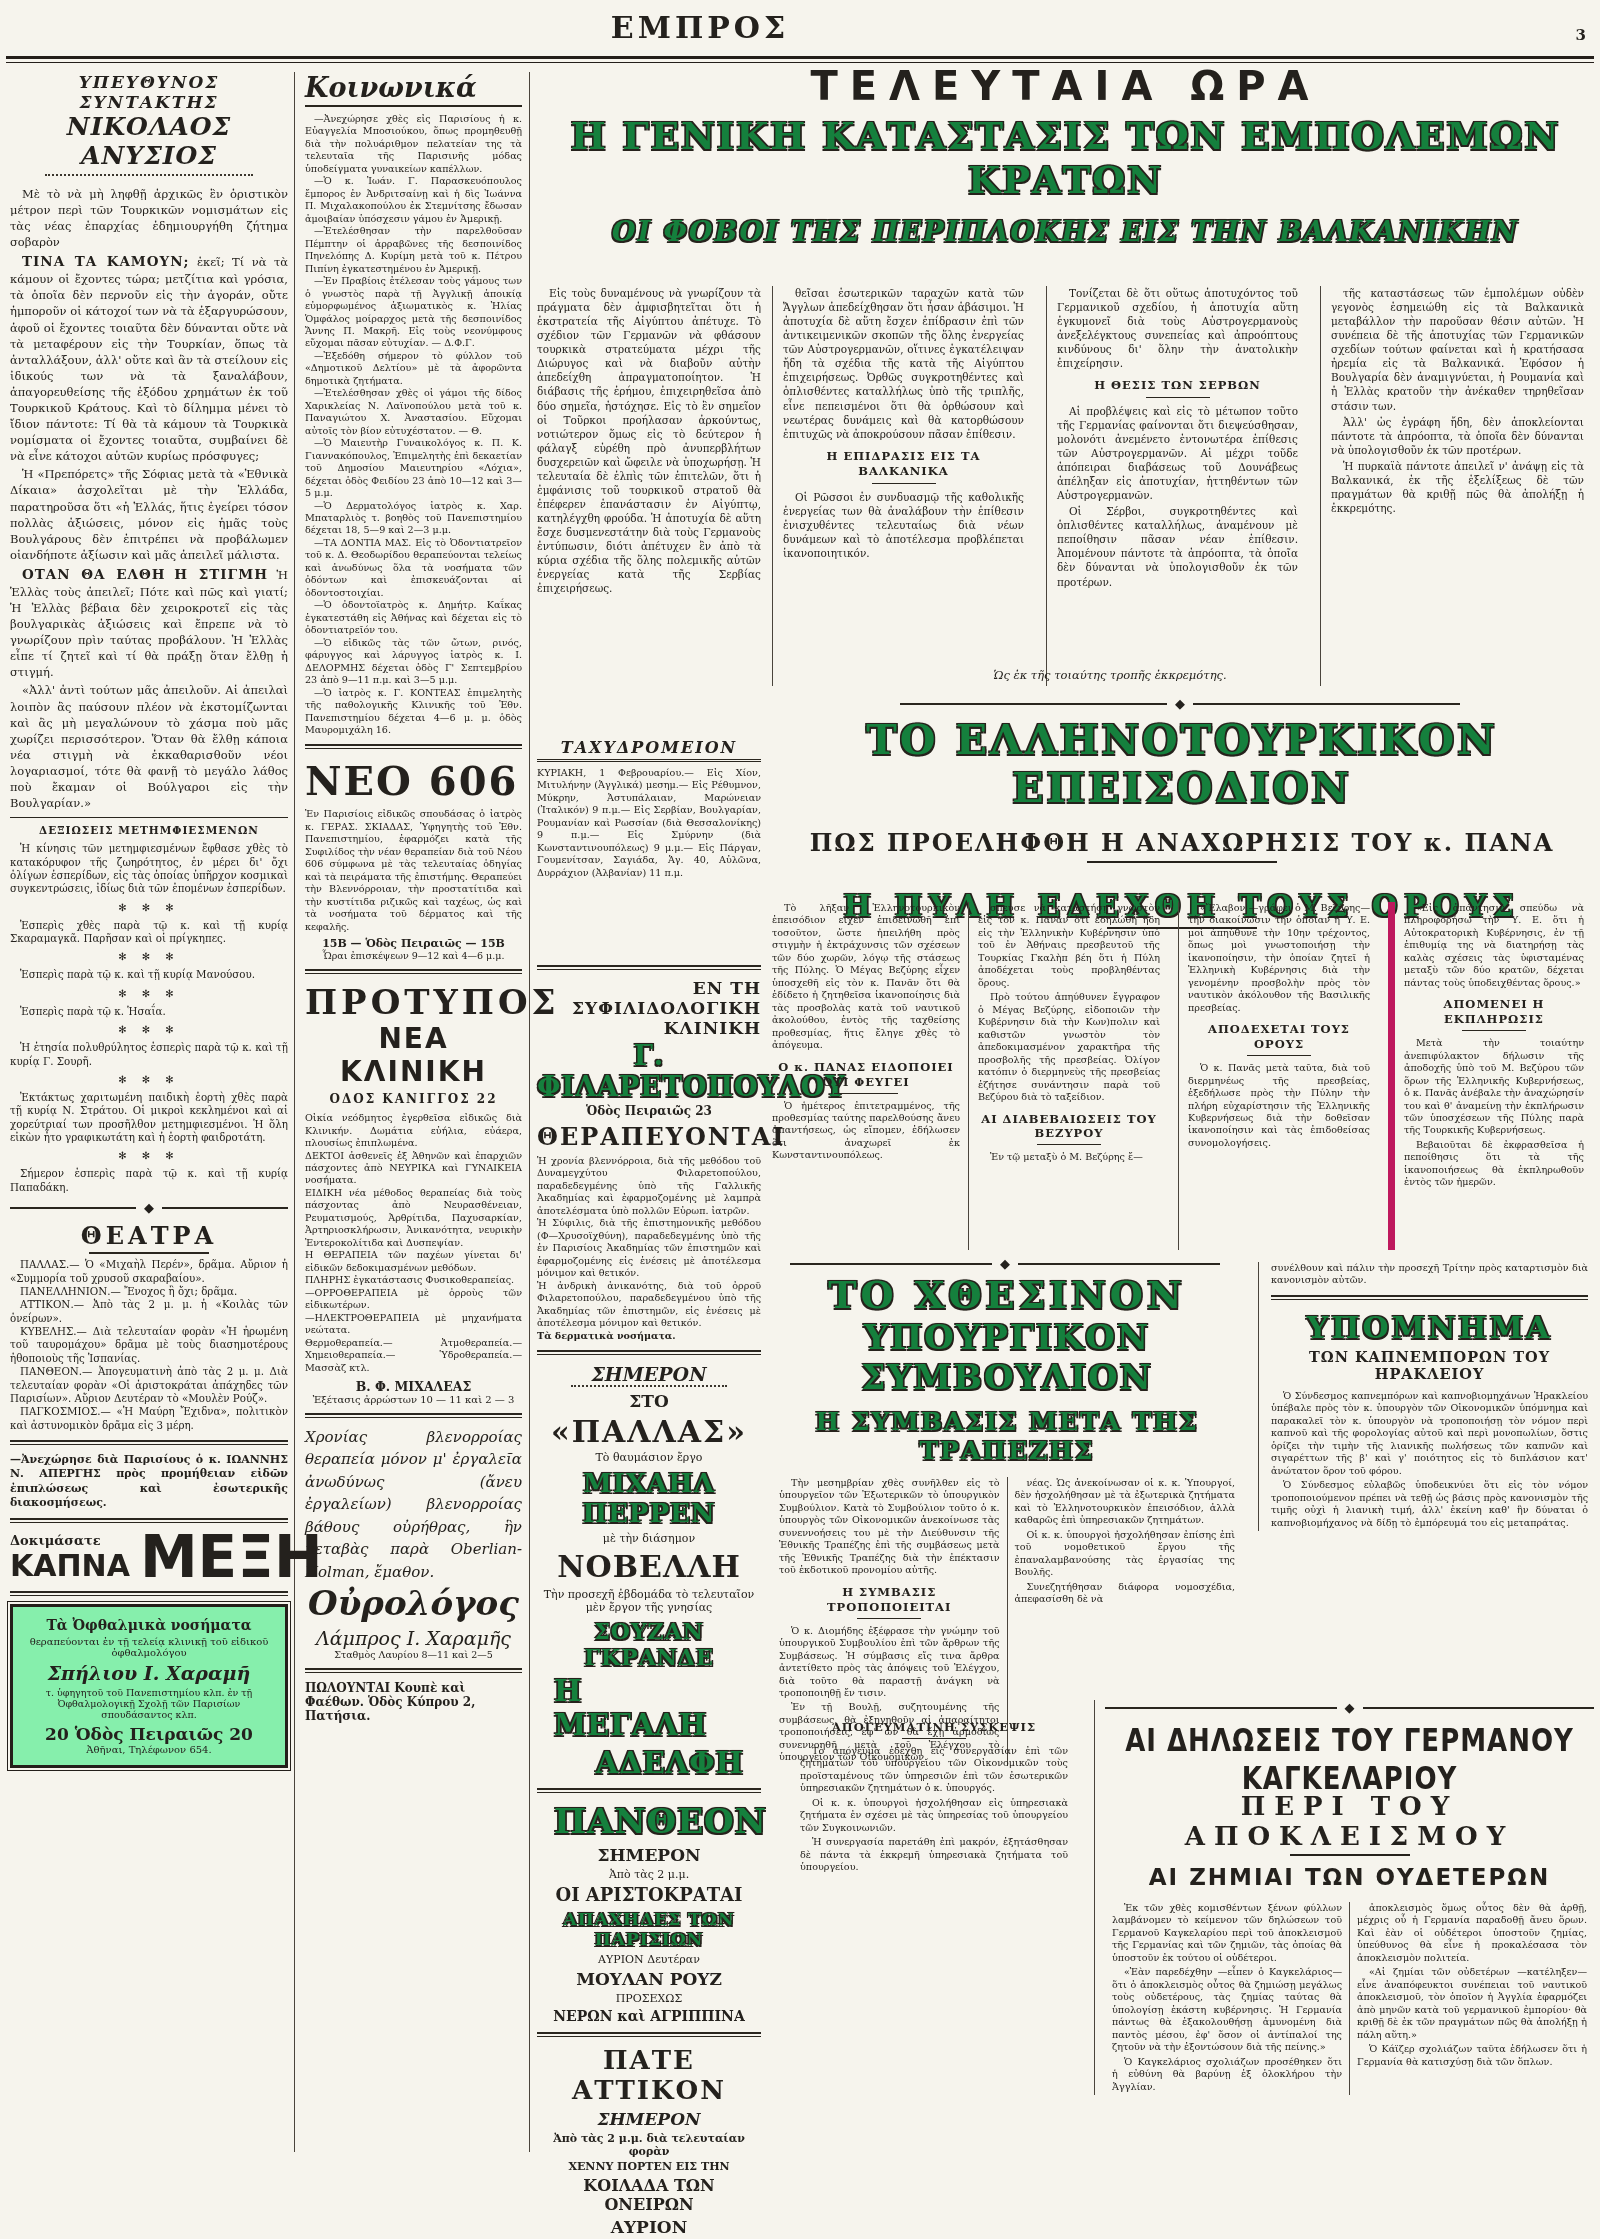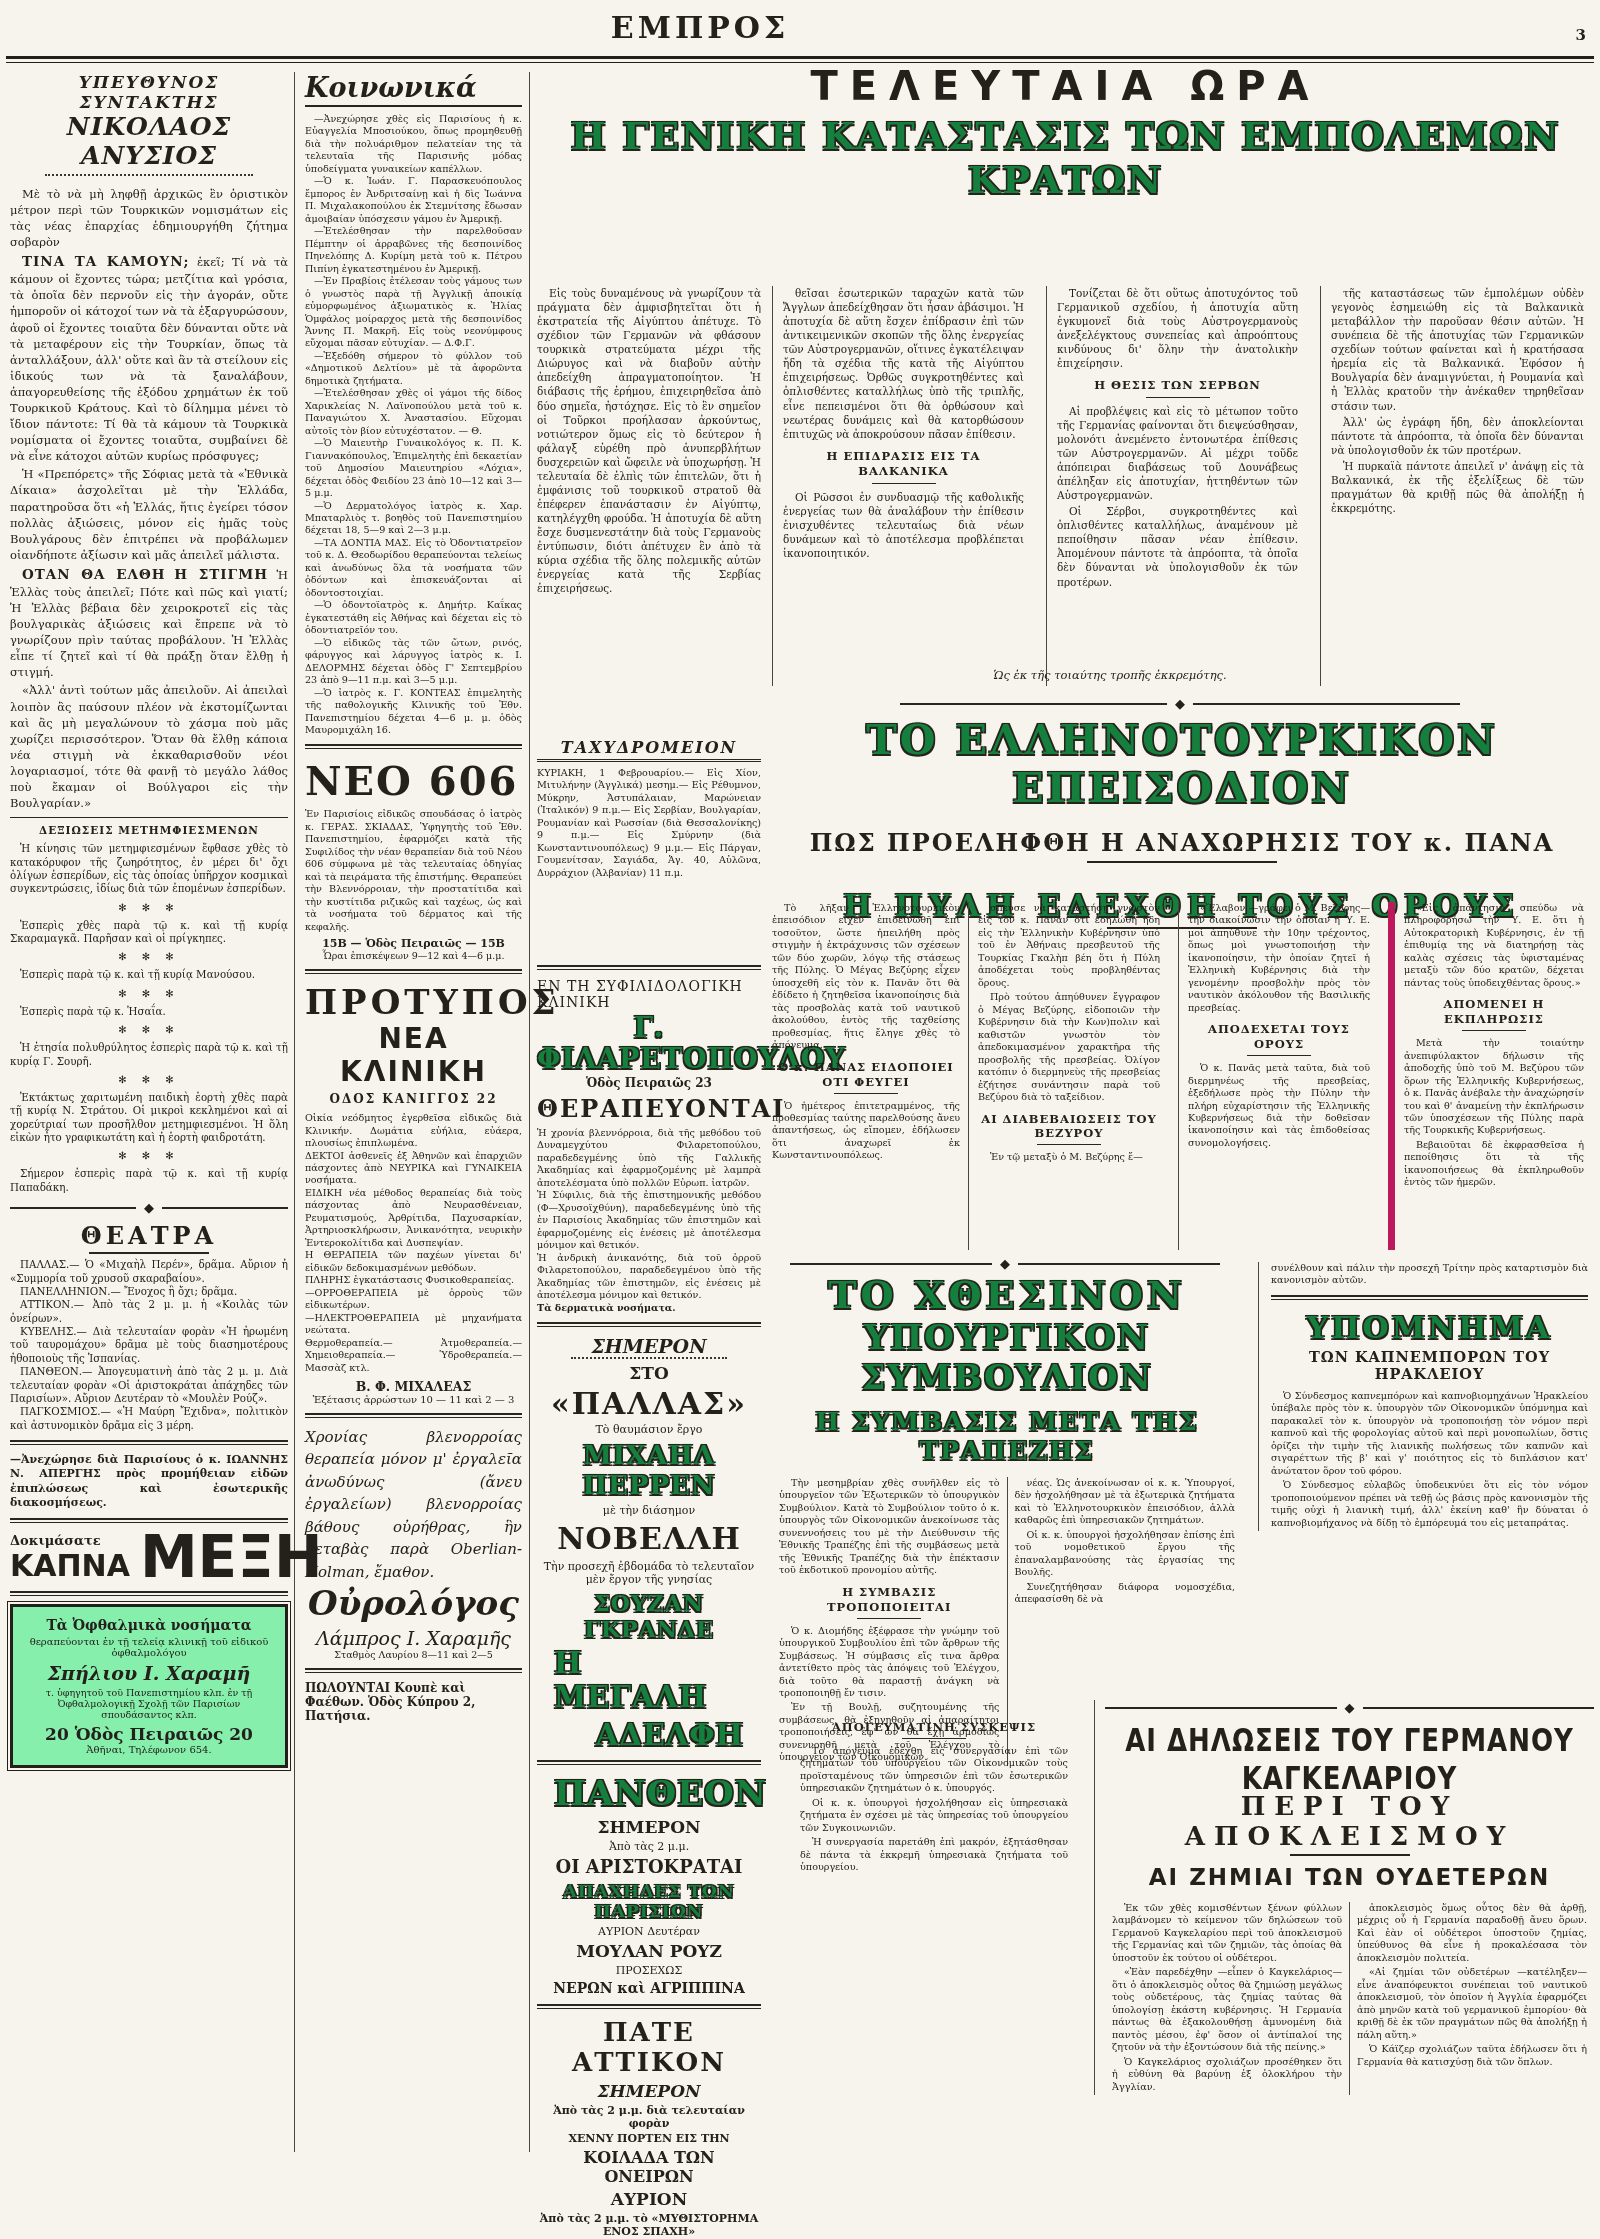--- a/index.html
+++ b/index.html
@@ -59,21 +59,21 @@
   .kapna-row{display:flex;align-items:flex-end;gap:10px;}
   .kapna-brand1{font-family:"DejaVu Sans",sans-serif;font-weight:bold;font-size:30px;}
   .kapna-brand2{font-family:"DejaVu Sans",sans-serif;font-weight:bold;font-size:58px;line-height:.9;}
   .our-title{font-size:34px;font-style:italic;font-weight:bold;text-align:center;}
   .our-name{font-size:19px;font-style:italic;text-align:center;margin-top:4px;}
   .cine-name{font-size:30px;font-weight:bold;letter-spacing:2px;text-align:center;}
   .cine-big{font-size:26px;font-weight:bold;letter-spacing:1px;text-align:center;margin:4px 17px;}
   .cine-med{font-size:17px;font-weight:bold;text-align:center;margin:3px 0;}
   .cine-sm{font-size:11px;text-align:center;margin:2px 0;}
   .cine-sim{font-size:19px;font-weight:bold;font-style:italic;text-align:center;border-bottom:2px dotted #3a352d;display:block;width:70%;margin:4px auto;}
-  .syph-k1{font-size:14px;font-weight:normal;text-align:left;letter-spacing:1px;}
+  .syph-k1{font-size:17px;font-weight:bold;text-align:right;letter-spacing:1px;}
   .syph-k2{font-size:27px;font-weight:bold;text-align:center;letter-spacing:1px;margin:2px 0;}
   .syph-k4{font-size:24px;font-weight:bold;text-align:center;letter-spacing:2px;margin:4px 0;}
   .anik-t{font-size:25px;font-weight:bold;letter-spacing:2px;text-align:center;margin:4px 0;}
   .closer{font-style:italic;font-size:11.5px;text-align:center;}
   .chron{font-size:15px;font-style:italic;line-height:1.5;text-align:justify;}
   section{box-sizing:border-box;}
 </style>
 </head>
 <body>
 
@@ -197,20 +197,21 @@
     <div class="our-name">Λάμπρος Ι. Χαραμῆς</div>
     <div style="font-size:9.5px;text-align:center">Σταθμὸς Λαυρίου 8—11 καὶ 2—5</div>
   </div>
   <div class="hr2"></div>
   <div style="font-size:12px;font-weight:bold">ΠΩΛΟΥΝΤΑΙ Κουπὲ καὶ Φαέθων. Ὁδὸς Κύπρου 2, Πατήσια.</div>
 </section>
 
 <section class="abs" style="left:537px;top:66px;width:1057px">
   <div class="kicker">ΤΕΛΕΥΤΑΙΑ ΩΡΑ</div>
   <div class="h-geniki outl">Η ΓΕΝΙΚΗ ΚΑΤΑΣΤΑΣΙΣ ΤΩΝ ΕΜΠΟΛΕΜΩΝ ΚΡΑΤΩΝ</div>
+  <div class="h-deck outl">ΟΙ ΦΟΒΟΙ ΤΗΣ ΠΕΡΙΠΛΟΚΗΣ ΕΙΣ ΤΗΝ ΒΑΛΚΑΝΙΚΗΝ</div>
 </section>
 
 <section class="abs" style="left:537px;top:286px;width:224px">
   <div class="bodytxt" style="min-height:452px">
     <div class="p">Εἰς τοὺς δυναμένους νὰ γνωρίζουν τὰ πράγματα δὲν ἀμφισβητεῖται ὅτι ἡ ἐκστρατεία τῆς Αἰγύπτου ἀπέτυχε. Τὸ σχέδιον τῶν Γερμανῶν νὰ φθάσουν τουρκικὰ στρατεύματα μέχρι τῆς Διώρυγος καὶ νὰ διαβοῦν αὐτὴν ἀπεδείχθη ἀπραγματοποίητον. Ἡ διάβασις τῆς ἐρήμου, ἐπιχειρηθεῖσα ἀπὸ δύο σημεῖα, ἠστόχησε. Εἰς τὸ ἓν σημεῖον οἱ Τοῦρκοι προήλασαν ἀρκούντως, νοτιώτερον ὅμως εἰς τὸ δεύτερον ἡ φάλαγξ εὑρέθη πρὸ ἀνυπερβλήτων δυσχερειῶν καὶ ὤφειλε νὰ ὑποχωρήσῃ. Ἡ τελευταία δὲ ἐλπὶς τῶν ἐπιτελῶν, ὅτι ἡ ἐμφάνισις τοῦ τουρκικοῦ στρατοῦ θὰ ἐπέφερεν ἐπανάστασιν ἐν Αἰγύπτῳ, κατηλέγχθη φρούδα. Ἡ ἀποτυχία δὲ αὕτη ἔσχε δυσμενεστάτην διὰ τοὺς Γερμανοὺς ἐντύπωσιν, διότι ἀπέτυχεν ἓν ἀπὸ τὰ κύρια σχέδια τῆς ὅλης πολεμικῆς αὐτῶν ἐνεργείας κατὰ τῆς Σερβίας ἐπιχειρήσεως.</div>
   </div>
   <div class="tachy-head">ΤΑΧΥΔΡΟΜΕΙΟΝ</div>
   <div class="smtxt" style="min-height:190px">ΚΥΡΙΑΚΗ, 1 Φεβρουαρίου.— Εἰς Χίον, Μιτυλήνην (Ἀγγλικά) μεσημ.— Εἰς Ρέθυμνον, Μύκρην, Ἀστυπάλαιαν, Μαρώνειαν (Ἰταλικόν) 9 π.μ.— Εἰς Σερβίαν, Βουλγαρίαν, Ρουμανίαν καὶ Ρωσσίαν (διὰ Θεσσαλονίκης) 9 π.μ.— Εἰς Σμύρνην (διὰ Κωνσταντινουπόλεως) 9 μ.μ.— Εἰς Πάργαν, Γουμενίτσαν, Σαγιάδα, Ἁγ. 40, Αὐλῶνα, Δυρράχιον (Ἀλβανίαν) 11 π.μ.</div>
   <div class="hr2"></div>
   <div>

